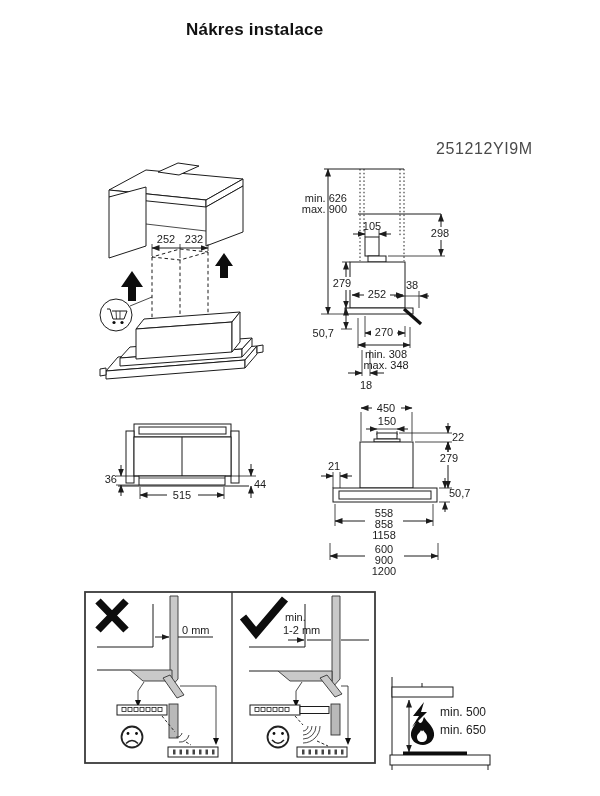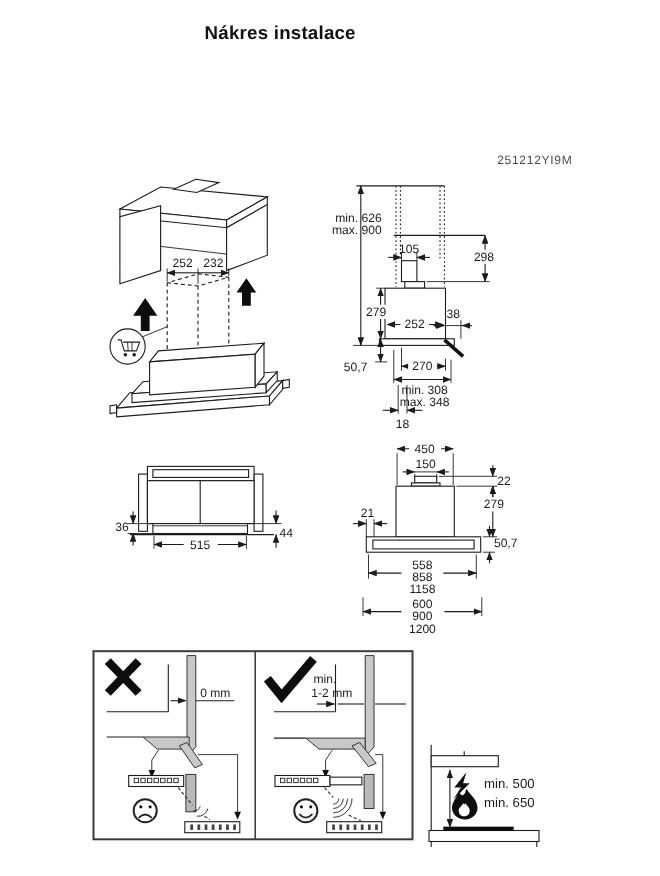--- a/index.html
+++ b/index.html
@@ -1,20 +1,20 @@
 <!DOCTYPE html>
 <html><head>
 <meta charset="utf-8">
 <style>
   html,body{margin:0;padding:0;background:#fff;}
   .page{position:relative;width:600px;height:796px;background:#fff;overflow:hidden;
         font-family:"Liberation Sans",sans-serif;}
   .title{position:absolute;left:186px;top:20px;font-size:17px;font-weight:bold;
          color:#111;letter-spacing:.2px;}
-  .model{position:absolute;left:452px;top:140px;font-size:11px;color:#4a4a4a;
+  .model{position:absolute;left:436px;top:140px;font-size:16px;color:#4a4a4a;
          letter-spacing:.6px;}
   svg{position:absolute;overflow:visible;}
   svg text{font-family:"Liberation Sans",sans-serif;font-size:11px;fill:#1c1c1c;}
   .t12{font-size:12px;}
   .ln{stroke:#1c1c1c;stroke-width:1;fill:none;}
   .thin{stroke:#1c1c1c;stroke-width:.8;fill:none;}
   .dot{stroke:#1c1c1c;stroke-width:1;fill:none;stroke-dasharray:1.5 2.3;}
   .dash{stroke:#1c1c1c;stroke-width:1;fill:none;stroke-dasharray:3.5 2.8;}
   .sig{stroke:#2a2a2a;stroke-width:1;fill:none;stroke-dasharray:3 2;}
   .fw{fill:#fff;stroke:#1c1c1c;stroke-width:1;}

